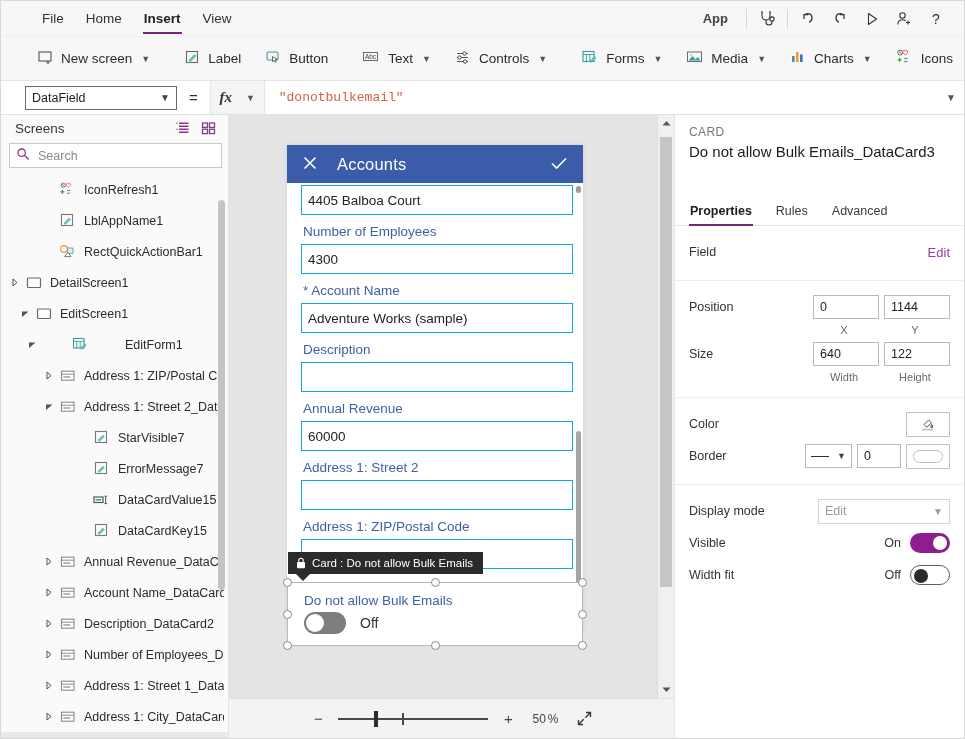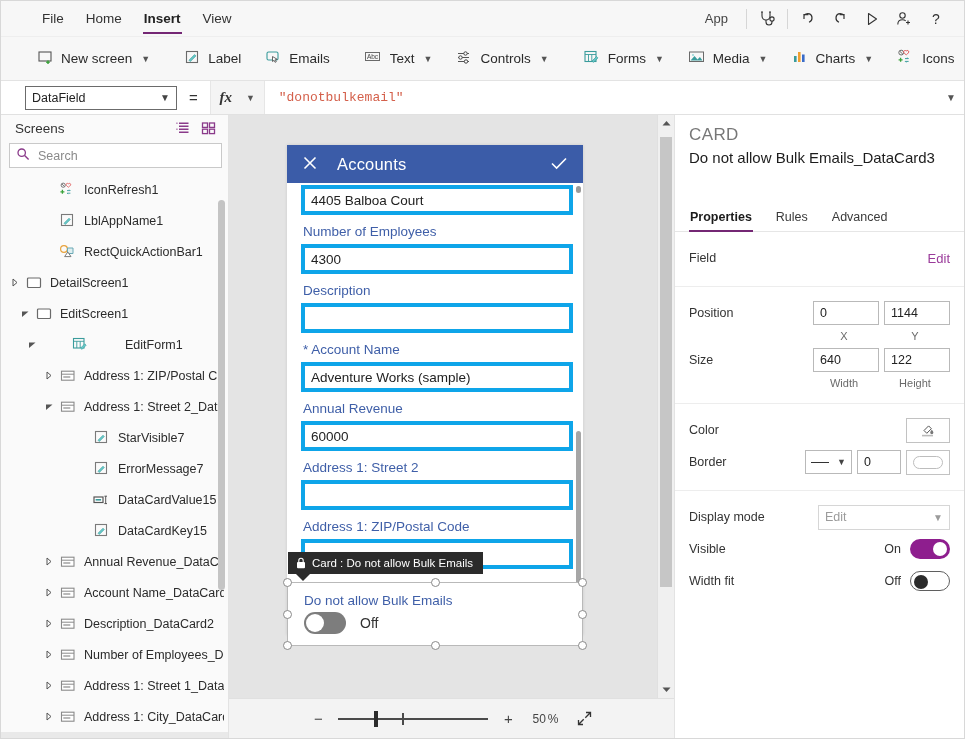--- a/index.html
+++ b/index.html
@@ -54,20 +54,21 @@
   .menu-right {
     margin-left: auto;
     display: flex;
     align-items: center;
     gap: 0px;
   }
   .menu-right .app-label {
     font-size: 13px;
     color: #444;
     padding: 0 14px;
+    font-weight: bold;
   }
   .vsep {
     width: 1px; height: 20px;
     background: #d6d6d6;
     margin: 0 4px;
   }
   .icon-btn {
     width: 32px; height: 28px;
     display: flex; align-items: center; justify-content: center;
     cursor: pointer;
@@ -299,21 +300,21 @@
   }
   .fld { margin-bottom: 0; }
   .fld-label {
     color: #3f5fa8;
     font-size: 13.5px;
     padding: 9px 0 5px 2px;
   }
   .fld-label .req { color: #3f5fa8; margin-right: 3px; }
   .fld-input {
     height: 30px;
-    border: 4px solid #0ea5e9;
+    border: 1px solid #0ea5e9;
     background: #fff;
     display: flex;
     align-items: center;
     padding: 0 6px;
     font-size: 13.5px;
     color: #222;
   }
   .phone-inner-sb {
     position: absolute;
     right: 2px;
@@ -471,21 +472,21 @@
   
   .props {
     width: 290px;
     min-width: 290px;
     background: #fff;
     border-left: 1px solid #e3e3e3;
     display: flex;
     flex-direction: column;
   }
   .pr-kicker {
-    font-size: 17px;
+    font-size: 12px;
     color: #777;
     padding: 10px 0 2px 14px;
     letter-spacing: .4px;
   }
   .pr-title {
     font-size: 15px;
     color: #1c1c1c;
     padding: 2px 10px 9px 14px;
   }
   .pr-tabs {
@@ -692,21 +693,21 @@
       <span>Label</span>
     </div>
 
     <div class="rb-item">
       <span>
         <svg width="17" height="17" viewBox="0 0 17 17">
             <rect x="2" y="3" width="11" height="8" rx="1.5" fill="none" stroke="#3a9c9c" stroke-width="1.1"></rect>
             <path d="M7.5 7.5v5l1.6-1.2 1 2 1.2-.6-1-2 1.9-.4z" fill="#fff" stroke="#555" stroke-width=".9" stroke-linejoin="round"></path>
           </svg>
       </span>
-      <span>Emails</span>
+      <span>Button</span>
     </div>
     <div class="rb-sep"></div>
 
     <div class="rb-item">
       <span>
         <svg width="19" height="16" viewBox="0 0 19 16">
             <rect x="1.5" y="3.5" width="14" height="8" fill="none" stroke="#6a6a6a" stroke-width="1"></rect>
             <text x="8.5" y="10" font-size="6.5" text-anchor="middle" fill="#444" font-family="Liberation Sans, sans-serif">Abc</text>
           </svg>
       </span>
@@ -1095,29 +1096,29 @@
                   <span>4405 Balboa Court</span>
                 </div>
               </div>
               <div class="fld">
                 <div class="fld-label"><span>Number of Employees</span></div>
                 <div class="fld-input">
                   <span>4300</span>
                 </div>
               </div>
               <div class="fld">
+                <div class="fld-label"><span class="req">*</span><span>Account Name</span></div>
+                <div class="fld-input">
+                  <span>Adventure Works (sample)</span>
+                </div>
+              </div>
+              <div class="fld">
                 <div class="fld-label"><span>Description</span></div>
                 <div class="fld-input">
                   <span></span>
-                </div>
-              </div>
-              <div class="fld">
-                <div class="fld-label"><span class="req">*</span><span>Account Name</span></div>
-                <div class="fld-input">
-                  <span>Adventure Works (sample)</span>
                 </div>
               </div>
               <div class="fld">
                 <div class="fld-label"><span>Annual Revenue</span></div>
                 <div class="fld-input">
                   <span>60000</span>
                 </div>
               </div>
               <div class="fld">
                 <div class="fld-label"><span>Address 1: Street 2</span></div>

